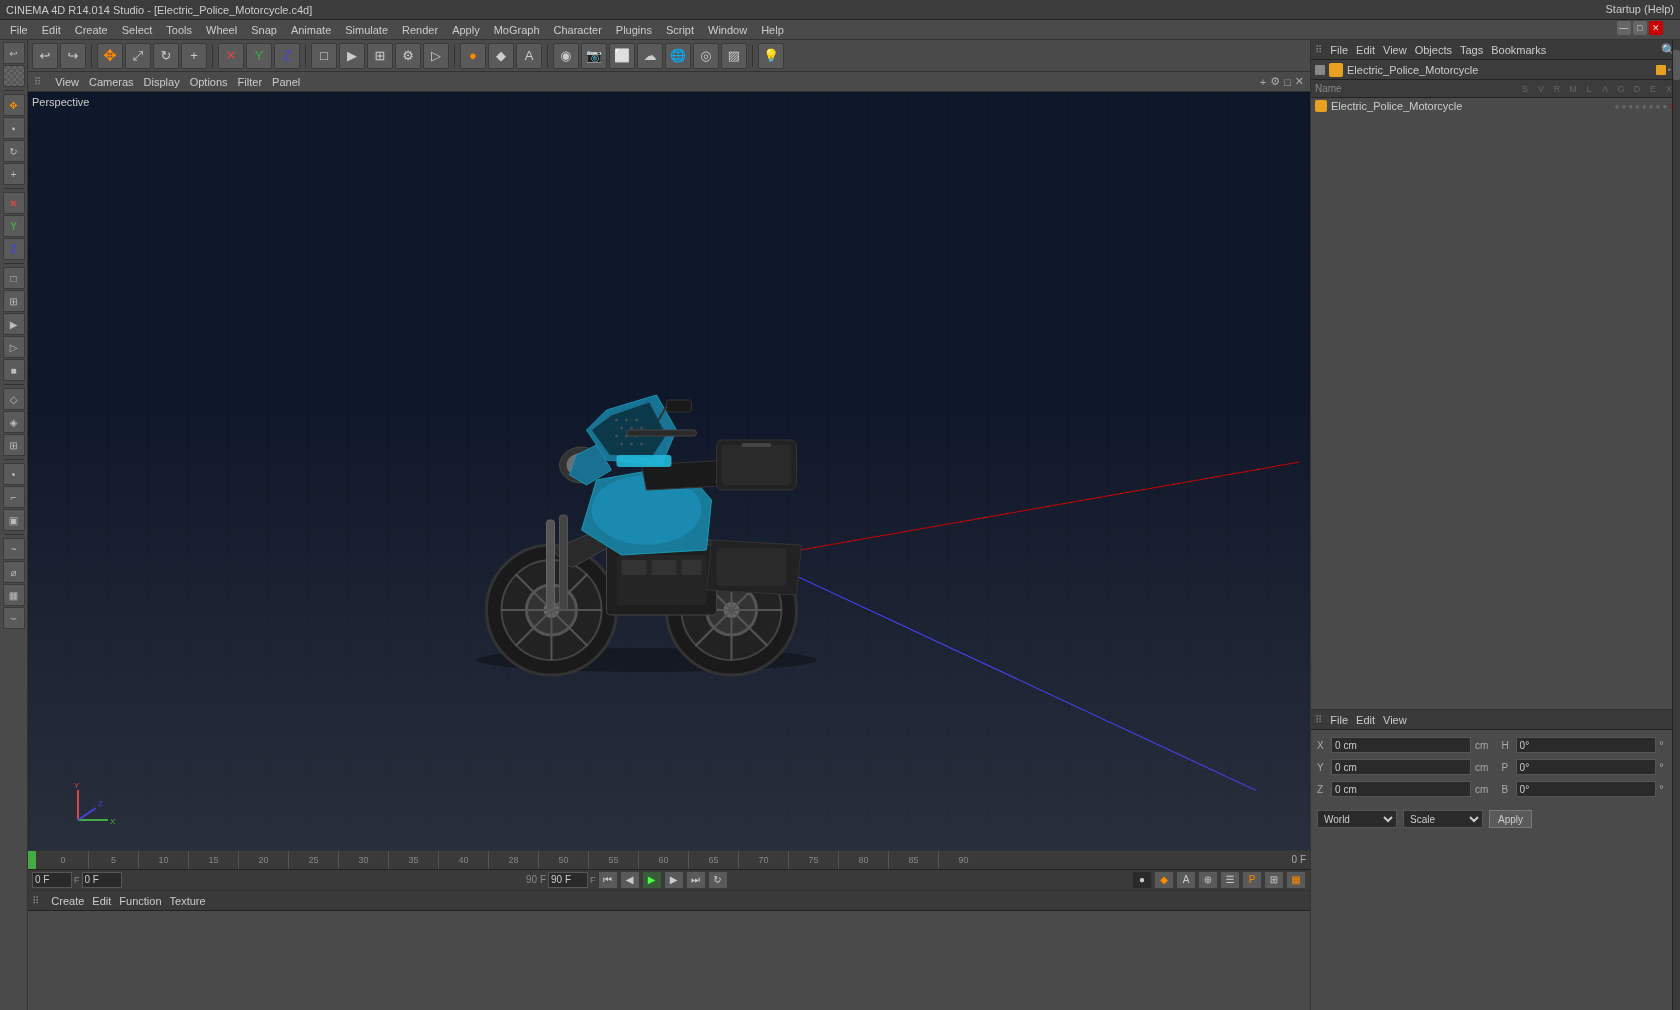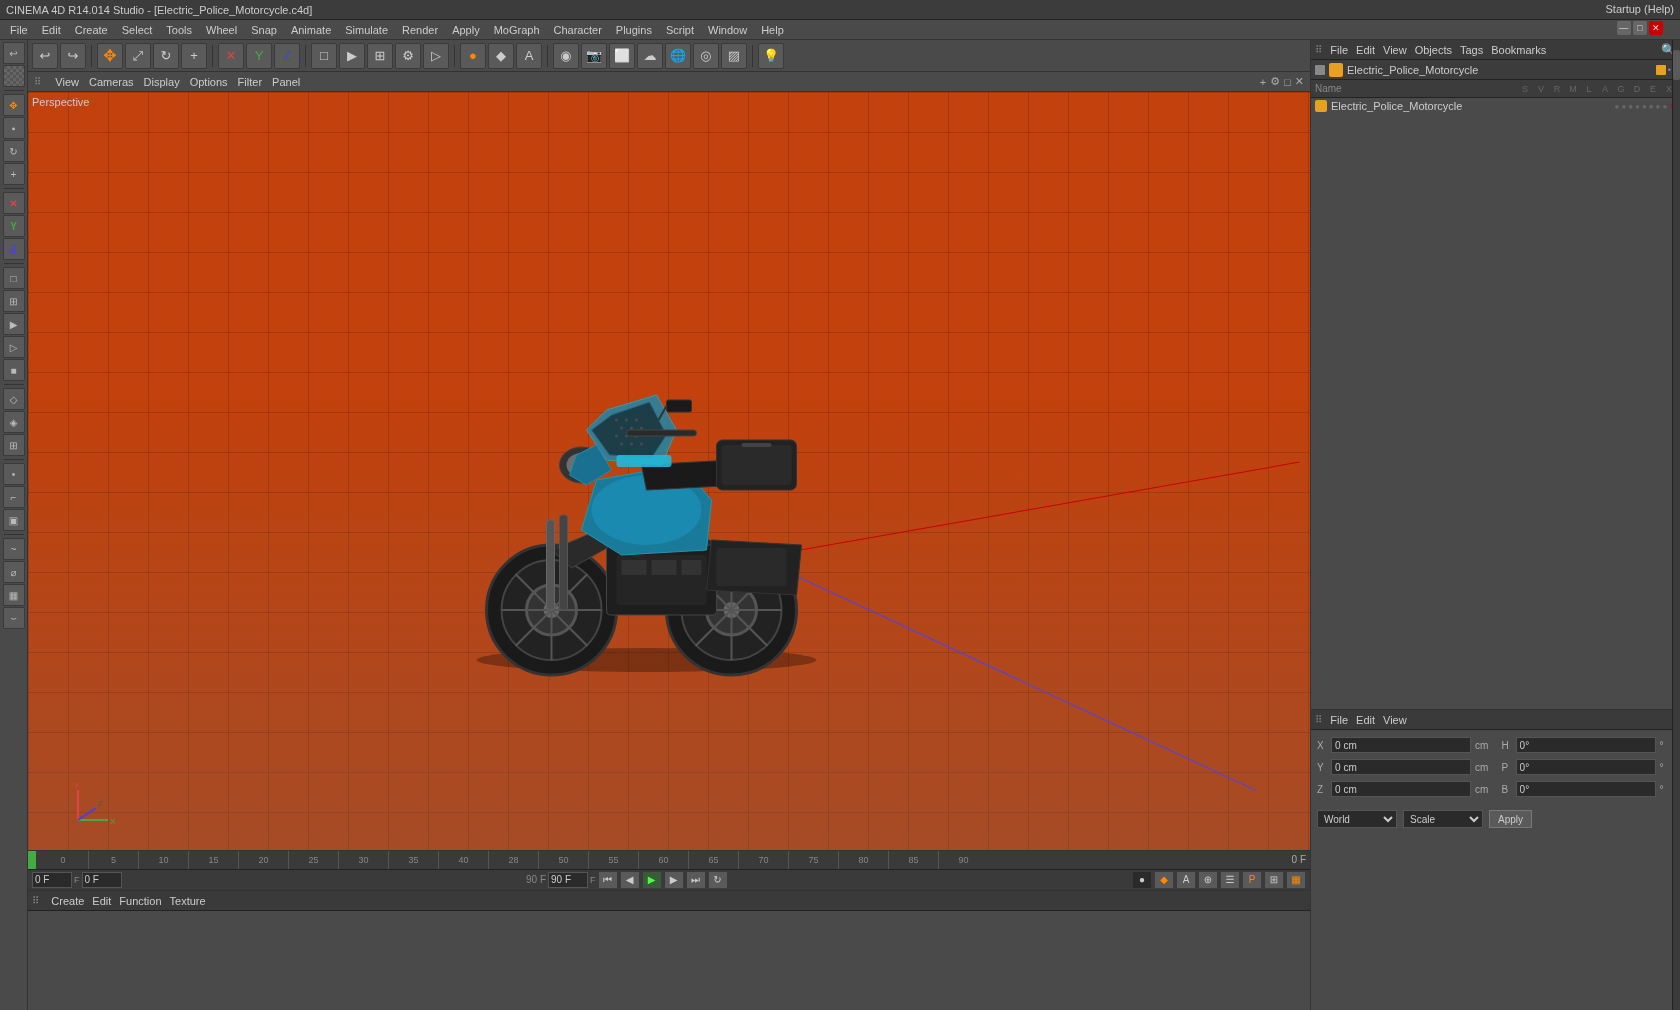--- a/index.html
+++ b/index.html
@@ -61,21 +61,21 @@
     #viewport-area { flex: 1; display: flex; flex-direction: column; position: relative; }
     #viewport-header {
       height: 20px; background: #4a4a4a; border-bottom: 1px solid #333;
       display: flex; align-items: center; padding: 0 6px; gap: 10px;
     }
     .viewport-menu { font-size: 11px; color: #ccc; cursor: pointer; }
     #viewport-icons { margin-left: auto; display: flex; gap: 4px; align-items: center; }
     .vp-icon { font-size: 11px; color: #aaa; cursor: pointer; }
 
     #viewport-canvas {
-      flex: 1; background: #c2410c; position: relative; overflow: hidden;
+      flex: 1; background: #0f172a; position: relative; overflow: hidden;
     }
     
     #viewport-canvas::before {
       content: '';
       position: absolute; inset: 0;
       background-image: 
         linear-gradient(rgba(0,0,0,0.15) 1px, transparent 1px),
         linear-gradient(90deg, rgba(0,0,0,0.15) 1px, transparent 1px);
       background-size: 40px 40px;
     }

